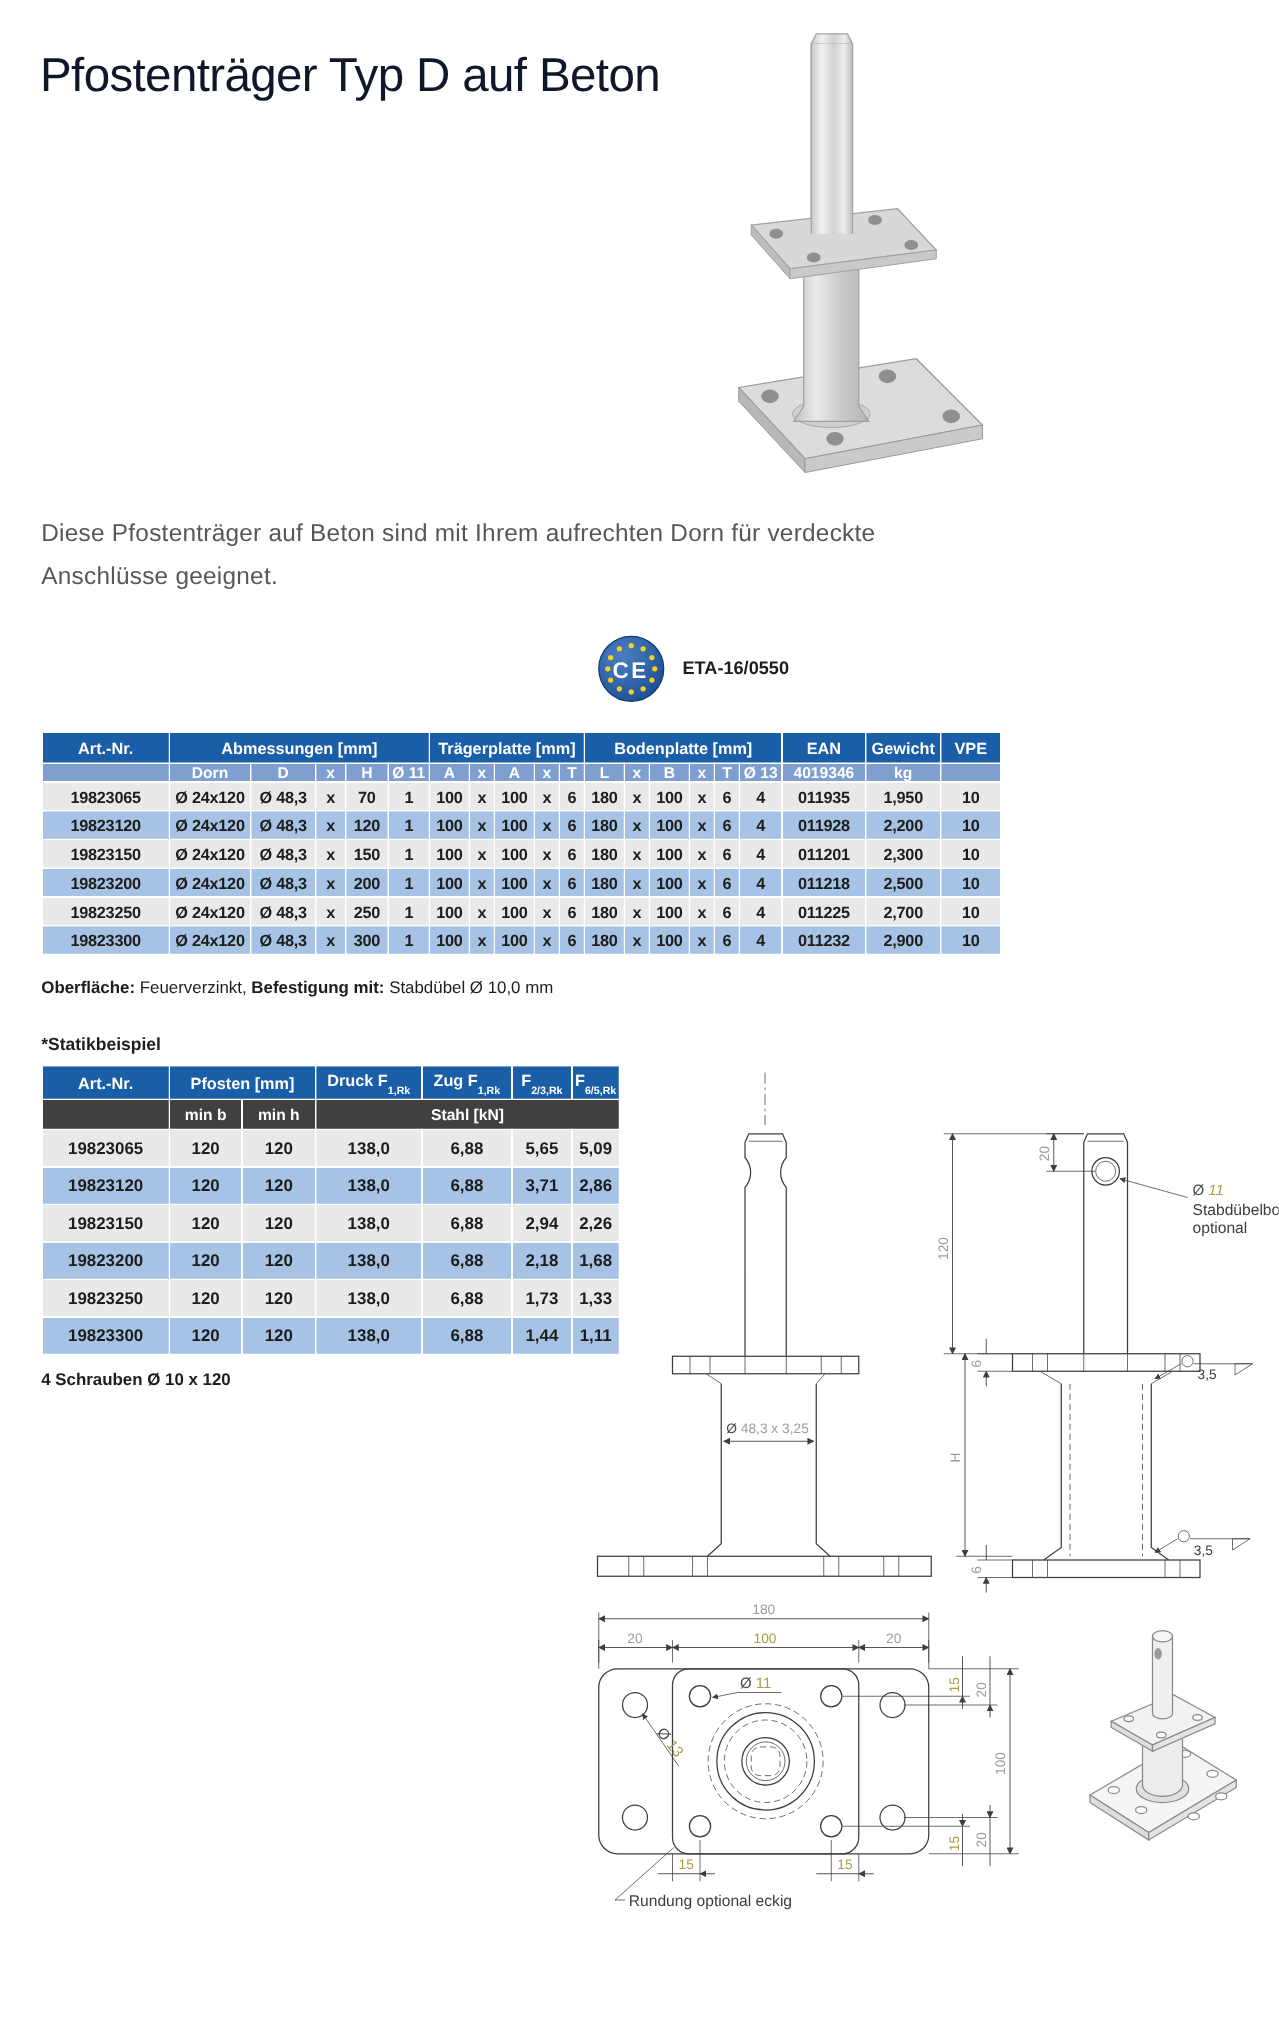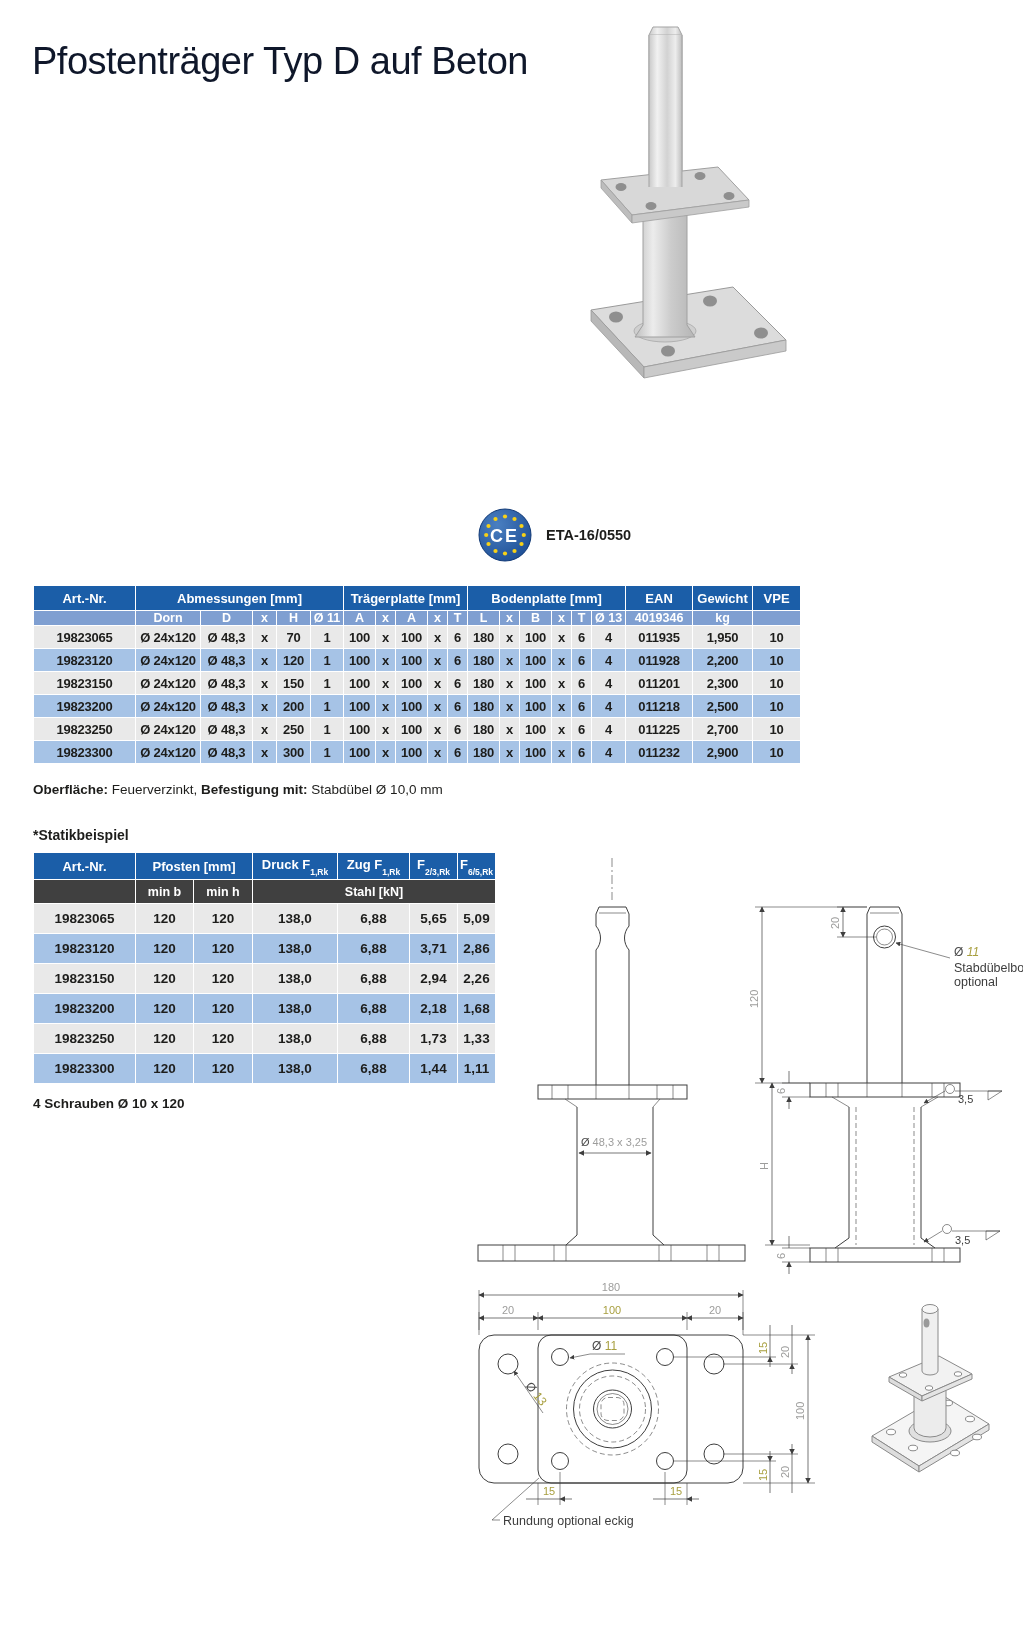--- a/index.html
+++ b/index.html
@@ -108,20 +108,22 @@
     <ellipse cx="38" cy="172" rx="5.5" ry="4" fill="#8f8f8f"></ellipse>
     <ellipse cx="117" cy="161" rx="5.5" ry="4" fill="#8f8f8f"></ellipse>
     <ellipse cx="146" cy="181" rx="5.5" ry="4" fill="#8f8f8f"></ellipse>
     <ellipse cx="68" cy="191" rx="5.5" ry="4" fill="#8f8f8f"></ellipse>
     <path d="M66,20 H99 V172 H66 Z" fill="url(#metalV)" stroke="none"></path>
     <path d="M66,20 V172 M99,20 V172" stroke="#a3a3a3" stroke-width="1" fill="none"></path>
   </g>
 </svg>
 
 <div class="descr">
+  <div>Diese Pfostenträger auf Beton sind mit Ihrem aufrechten Dorn für verdeckte</div>
+  <div>Anschlüsse geeignet.</div>
 </div>
 
 <div class="ce-row">
   <svg class="ce-logo" viewBox="0 0 54 54">
     <defs>
       <radialGradient id="ceg" cx="0.35" cy="0.3" r="0.9">
         <stop offset="0" stop-color="#4a7fc1"></stop>
           <stop offset="1" stop-color="#17478f"></stop>
       </radialGradient>
     </defs>

